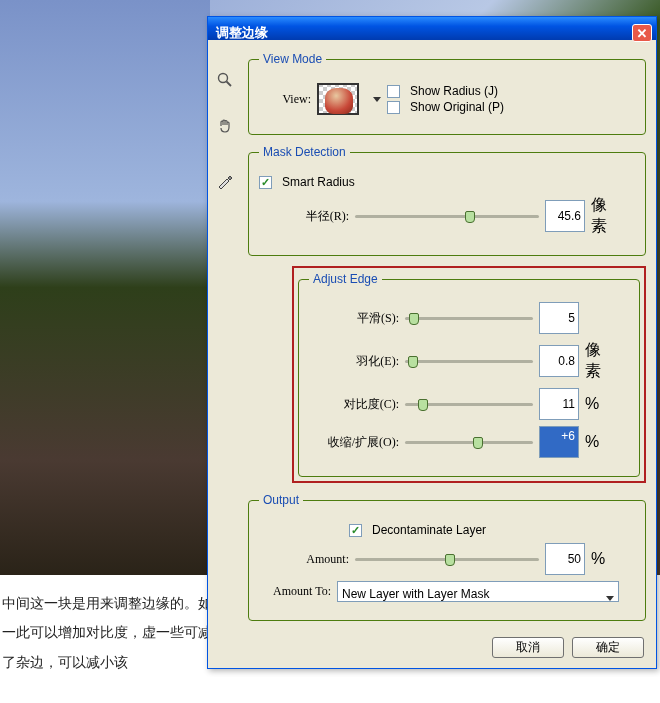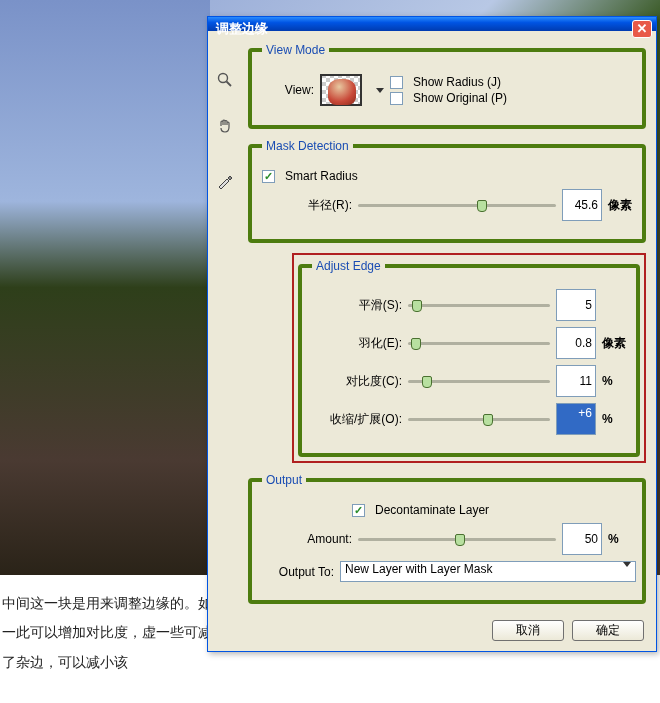--- a/index.html
+++ b/index.html
@@ -1,44 +1,44 @@
 <!DOCTYPE html>
 <html><head>
 <meta charset="utf-8">
 <style>
 * { box-sizing: border-box; margin: 0; padding: 0; }
 body { font-family: Tahoma, "Microsoft YaHei", sans-serif; font-size: 12px; background: #fff; width: 660px; }
 .bg { position: relative; width: 660px; height: 575px; background: linear-gradient(135deg, #8a9fd0 0%, #b8c8e5 40%, #3a5a25 55%, #4a3a2a 85%); }
 .bg::before { content:""; position:absolute; left:0; top:0; width:210px; height:575px; background: linear-gradient(180deg, #7a92c8 0%, #9eb5dd 35%, #2e3f1a 50%, #4a3a32 80%, #2a2318 100%); }
 .dialog { position: absolute; left: 207px; top: 16px; width: 450px; background: #ece9d8; border: 1px solid #0054e3; box-shadow: 2px 2px 6px rgba(0,0,0,0.3); }
-.titlebar { height: 14px; background: linear-gradient(180deg, #2a8cff 0%, #0054e3 40%, #003bb0 100%); color: #fff; display: flex; align-items: center; padding: 9px 4px 0 8px; font-weight: bold; font-size: 13px; }
+.titlebar { height: 23px; background: linear-gradient(180deg, #2a8cff 0%, #0054e3 40%, #003bb0 100%); color: #fff; display: flex; align-items: center; padding: 9px 4px 0 8px; font-weight: bold; font-size: 13px; }
 .titlebar-text { flex: 1; }
 .close-btn { width: 20px; height: 18px; background: #e85948; border: 1px solid #fff; border-radius: 3px; display: flex; align-items: center; justify-content: center; color: #fff; font-weight: bold; font-family: Arial; font-size: 13px; cursor: pointer; }
 .body { padding: 12px 10px 10px 8px; }
 .left-tools { position: absolute; left: 6px; top: 52px; display: flex; flex-direction: column; gap: 24px; }
 .tool-btn { width: 22px; height: 22px; display:flex; align-items:center; justify-content:center; }
 .content { margin-left: 32px; }
-fieldset { border: 4px solid #4d7c0f; border-radius: 4px; padding: 10px 6px 12px 10px; margin-bottom: 10px; position: relative; }
+fieldset { border: 1px solid #4d7c0f; border-radius: 4px; padding: 10px 26px 12px 10px; margin-bottom: 10px; position: relative; }
 legend { color: #1a4db3; padding: 0 4px; font-size: 12px; }
 .row { display: flex; align-items: center; margin: 6px 0; gap: 6px; }
-.label { width: 90px; text-align: right; font-size: 12px; }
+.label { width: 90px; text-align: right; font-size: 12px; font-family: Liberation Serif, serif; }
 .slider-wrap { flex: 1; position: relative; height: 18px; display:flex; align-items:center; }
 .track { height: 3px; background: #b0b0a0; width: 100%; border-radius: 2px; position: relative; }
 .thumb { position: absolute; top: -4px; width: 10px; height: 12px; background: #b8e0a0; border: 1px solid #4a7030; border-radius: 2px 2px 4px 4px; }
 .val { width: 40px; height: 32px; border: 1px solid #7f9db9; text-align: right; padding: 2px 3px; font-size: 12px; background:#fff; }
 .val.sel { background:#316ac5; color:#fff; }
-.unit { width: 28px; font-size: 12px; font-weight: bold; }
+.unit { width: 28px; font-size: 16px; }
 .chk { width: 13px; height: 13px; border: 1px solid #7f9db9; display:inline-flex; align-items:center; justify-content:center; margin-right:4px; background:#fff; }
 .chk.on::after { content:"✓"; color:#2a8c2a; font-size:11px; font-weight:bold; line-height:1; }
 .thumb-img { width: 42px; height: 32px; border: 2px solid #333; display:inline-block; background: repeating-conic-gradient(#ccc 0% 25%, #fff 0% 50%) 0/8px 8px; position:relative; margin-right:6px; }
 .thumb-img::after { content:""; position:absolute; left:6px; top:3px; width:28px; height:26px; background: radial-gradient(circle at 40% 30%, #e8c8a0 0%, #c84838 60%, #8a2818 100%); border-radius:40% 40% 30% 30%; }
 .arrow-dn { display:inline-block; width:0; height:0; border-left:4px solid transparent; border-right:4px solid transparent; border-top:5px solid #333; margin-left:2px; vertical-align:middle; }
 .highlight-box { border: 2px solid #b02020; padding: 4px; margin-bottom: 10px; margin-left: 44px; }
 .highlight-box fieldset { margin-bottom:0; }
-.dropdown { flex:1; height:21px; border:1px solid #7f9db9; background:#fff; display:flex; align-items:flex-start; padding:0 4px; justify-content:space-between; }
+.dropdown { flex:1; height:21px; border:1px solid #7f9db9; background:#fff; display:flex; align-items:flex-end; padding:0 4px; justify-content:space-between; }
 .btn-row { display:flex; justify-content:flex-end; gap:8px; padding: 6px 2px 0 0; align-items: center; }
 .btn { min-width: 72px; height: 21px; border: 1px solid #707070; background: linear-gradient(#fff,#ece9d8); border-radius: 3px; font-size:12px; padding:0 10px; cursor:pointer; }
 .caption { padding: 14px 10px 0 2px; font-size: 14px; line-height: 2.1; color: #222; font-family: "Microsoft YaHei", SimSun, sans-serif; }
 .cursor { position:absolute; left:520px; top:22px; color:#000; font-size:14px; pointer-events:none; }
 .watermark { position:absolute; right:8px; bottom:4px; font-size:20px; color:rgba(255,255,255,0.35); font-family:Arial; font-weight:bold; text-shadow:1px 1px 2px rgba(0,0,0,0.2); pointer-events:none; letter-spacing:0.5px; }
 </style>
 </head>
 <body>
 
 <div class="bg">
@@ -169,21 +169,21 @@
             <span class="label">Amount:</span>
             <div class="slider-wrap">
                 <div class="track">
                   <div class="thumb" style="left:49%"></div>
                 </div>
               </div>
             <input class="val" value="50" style="">
             <span class="unit">%</span>
           </div>
           <div class="row">
-            <span class="label" style="width:72px">Output To:</span>
+            <span class="label" style="width:72px">Amount To:</span>
             <div class="dropdown">
               <span>New Layer with Layer Mask</span>
               <span class="arrow-dn"></span>
             </div>
           </div>
         </fieldset>
 
 
         <div class="btn-row">
           <button class="btn">取消</button>

